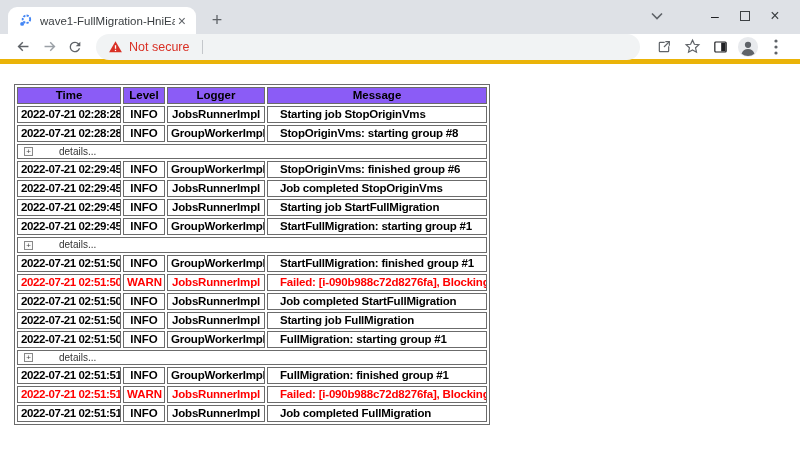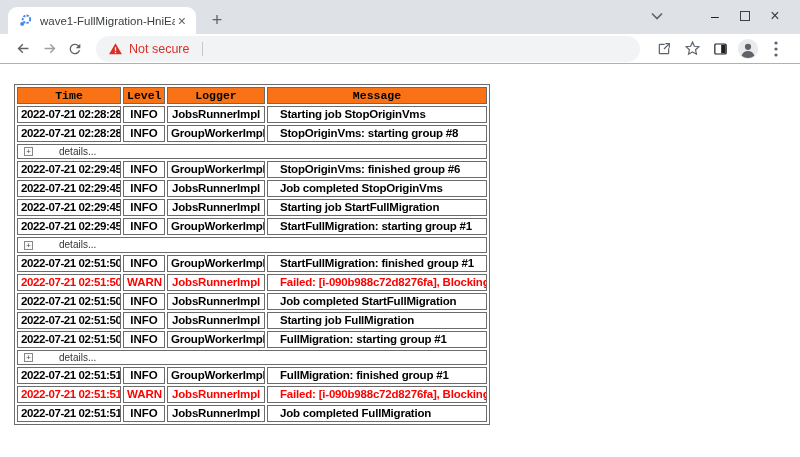--- a/index.html
+++ b/index.html
@@ -22,21 +22,21 @@
     align-items:center; height:26px; color:#5f6368; }
   .wc { width:30px; text-align:center; cursor:pointer; display:flex;
     align-items:center; justify-content:center; height:26px; }
   .wc.chev { margin-right:28px; }
   .wc-minus { font-size:14px; color:#202124; }
   .wc-square { width:10px; height:10px; border:1.3px solid #3c4043; }
   .wc-x { font-size:16px; color:#3c4043; }
 
   
   .toolbar { height:30px; background:#fff; display:flex; align-items:center;
-    padding:0 10px; border-bottom:1px solid #eab308; }
+    padding:0 10px; border-bottom:5px solid #eab308; }
   .navbtn { width:26px; height:26px; display:flex; align-items:center;
     justify-content:center; cursor:pointer; flex:0 0 auto; }
   .omnibox { flex:1; height:26px; margin:0 10px 0 8px; background:#f1f3f4;
     border-radius:13px; display:flex; align-items:center; padding:0 12px;
     font-size:12.5px; min-width:0; cursor:text; }
   .sec-label { color:#d93025; margin:0 4px 0 6px; white-space:nowrap; }
   .chip-divider { width:1px; height:14px; background:#c4c7cb; margin:0 9px;
     flex:0 0 1px; }
   .url { color:#202124; white-space:nowrap; overflow:hidden; }
   .url s { color:#d93025; text-decoration:line-through; }
@@ -44,21 +44,21 @@
     justify-content:center; cursor:pointer; flex:0 0 auto; }
 
   
   .page { background:#fff; height:392px; padding:20px 0 0 14px; }
   table.log { border-collapse:separate; border-spacing:2px;
     border:1px solid #6b6b6b; width:476px; table-layout:fixed;
     background:#fff; }
   th, td { border:1px solid #6b6b6b; font-size:11.5px; font-weight:bold;
     color:#000; line-height:13px; padding:1px 3px; white-space:nowrap;
     overflow:hidden; }
-  th { background:#f97316; text-align:center;font-family:Liberation Mono, monospace; }
+  th { background:#8b5cf6; text-align:center; }
   td.c-time   { text-align:right; letter-spacing:-0.4px;margin-left:8px; }
   td.c-level  { text-align:center; }
   td.c-logger { text-align:center; letter-spacing:-0.2px;margin-left:38px; }
   td.c-message{ text-align:left; padding-left:12px; letter-spacing:-0.2px; }
   td.details-cell { font-weight:normal; font-size:10px; line-height:11px;
     color:#333; padding:1px 4px; }
   .toggle { display:inline-block; width:9px; height:9px; border:1px solid #888;
     background:#fafafa; font-size:8px; line-height:7px; text-align:center;
     vertical-align:middle; margin:0 7px 1px 2px; color:#444; cursor:pointer; }
   .dlabel { cursor:pointer;margin-left:19px; }

